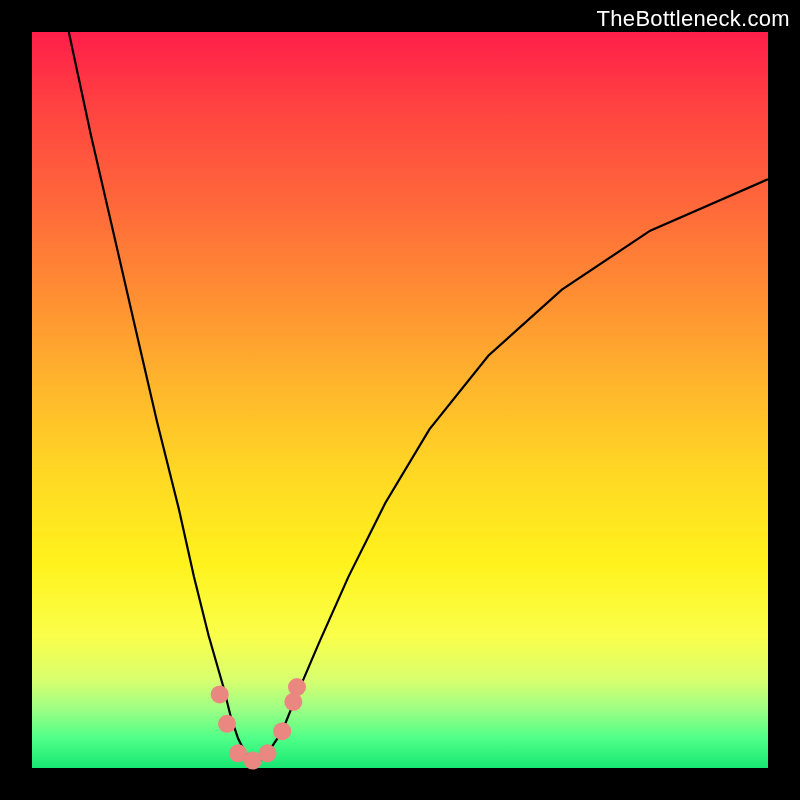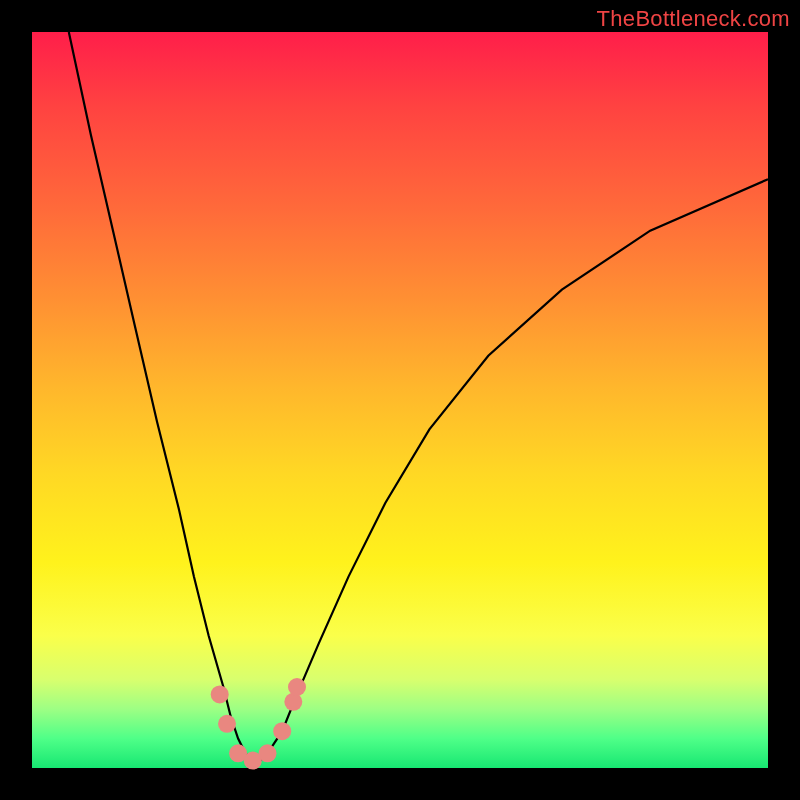--- a/index.html
+++ b/index.html
@@ -39,21 +39,21 @@
       #d8ff6e 88%,
       #9dff84 92%,
       #4fff88 96%,
       #17e772 100%
     );
   }
   .watermark {
     position: absolute;
     top: 6px;
     right: 10px;
-    color: #ef4444;
+    color: #ffffff;
     font-size: 22px;
     font-weight: 500;
     letter-spacing: 0.3px;
     user-select: none;
     pointer-events: none;
   }
   svg.curves {
     position: absolute;
     left: 0;
     top: 0;

